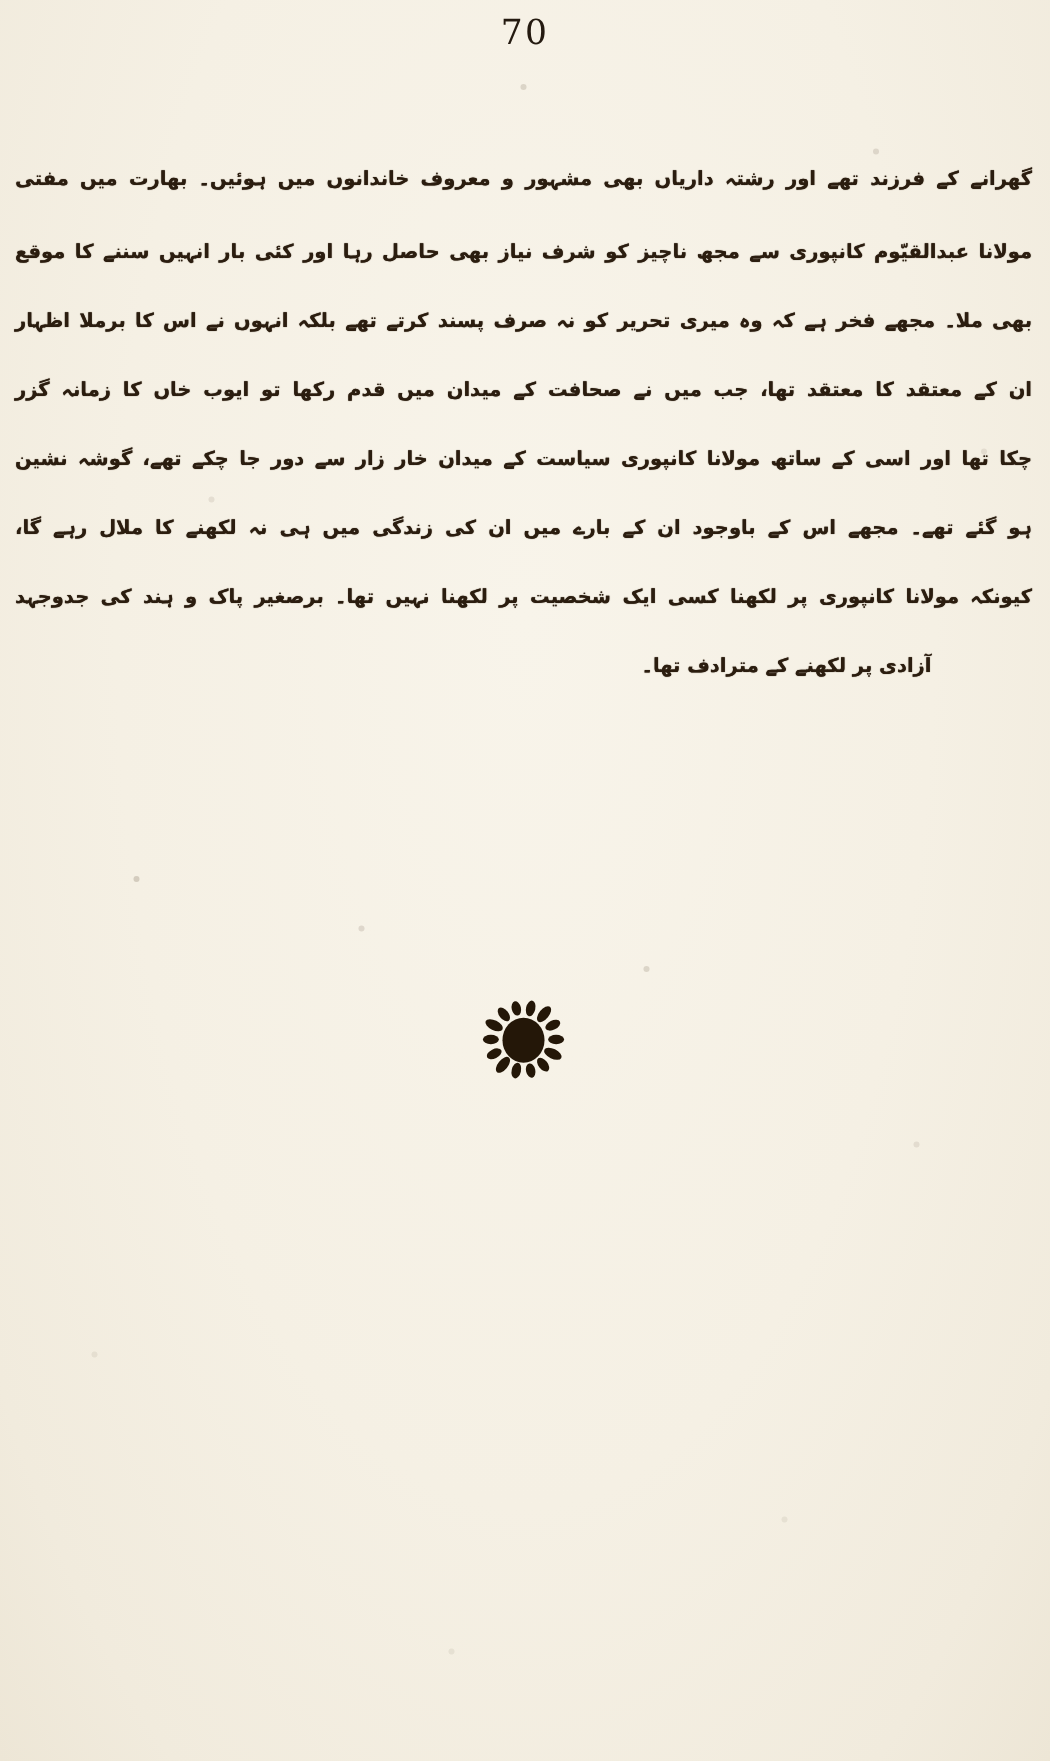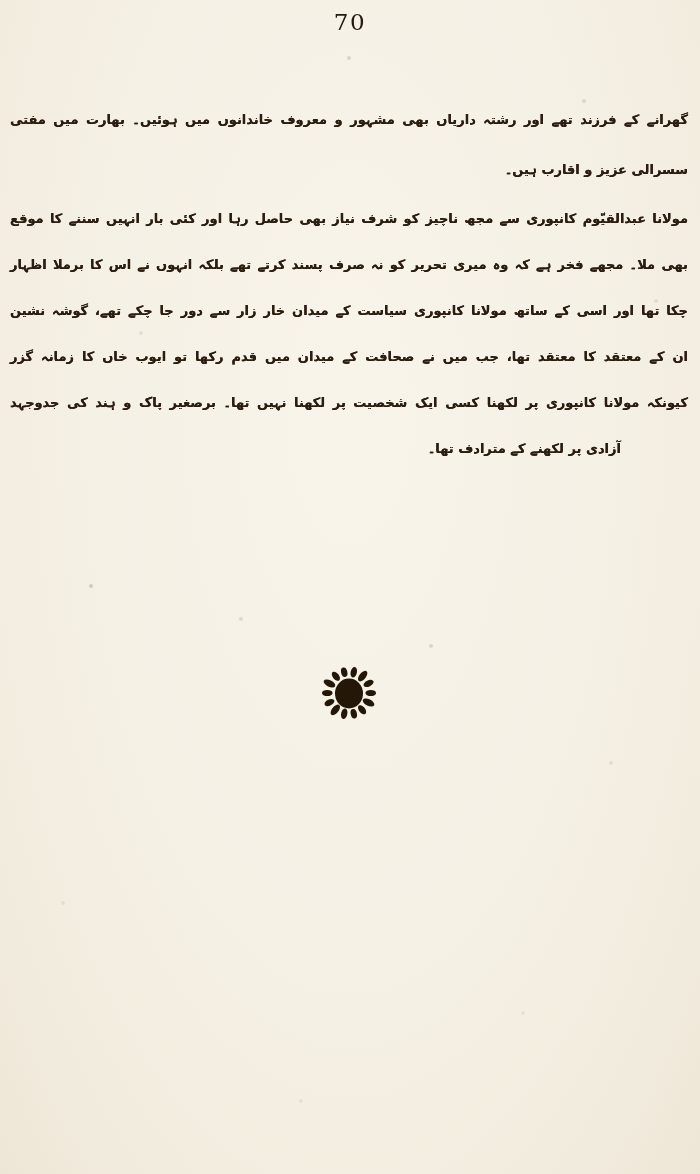--- a/index.html
+++ b/index.html
@@ -75,28 +75,28 @@
 <body>
 
 <div class="page">
 
   <div class="page-number">70</div>
 
   <div class="textblock">
 
     <div class="para p1">
       <div class="l">گھرانے کے فرزند تھے اور رشتہ داریاں بھی مشہور و معروف خاندانوں میں ہوئیں۔ بھارت میں مفتی</div>
-      <div class="l end">سسرالی عزیز و اقارب ہیں۔</div>
     </div>
 
     <div class="para p2">
       <div class="l">مولانا عبدالقیّوم کانپوری سے مجھ ناچیز کو شرف نیاز بھی حاصل رہا اور کئی بار انہیں سننے کا موقع</div>
       <div class="l">بھی ملا۔ مجھے فخر ہے کہ وہ میری تحریر کو نہ صرف پسند کرتے تھے بلکہ انہوں نے اس کا برملا اظہار</div>
+      <div class="l">ان کے معتقد کا معتقد تھا، جب میں نے صحافت کے میدان میں قدم رکھا تو ایوب خاں کا زمانہ گزر</div>
       <div class="l">چکا تھا اور اسی کے ساتھ مولانا کانپوری سیاست کے میدان خار زار سے دور جا چکے تھے، گوشہ نشین</div>
-      <div class="l">ان کے معتقد کا معتقد تھا، جب میں نے صحافت کے میدان میں قدم رکھا تو ایوب خاں کا زمانہ گزر</div>
+      <div class="l">ہو گئے تھے۔ مجھے اس کے باوجود ان کے بارے میں ان کی زندگی میں ہی نہ لکھنے کا ملال رہے گا،</div>
       <div class="l">کیونکہ مولانا کانپوری پر لکھنا کسی ایک شخصیت پر لکھنا نہیں تھا۔ برصغیر پاک و ہند کی جدوجہد</div>
       <div class="l end-indent">آزادی پر لکھنے کے مترادف تھا۔</div>
     </div>
 
   </div>
 
   <div class="ornament">
     <svg viewBox="-30 -30 60 60" xmlns="http://www.w3.org/2000/svg">
       <g fill="#241708">
         <ellipse cx="0" cy="0.5" rx="14.5" ry="15.5"></ellipse>

